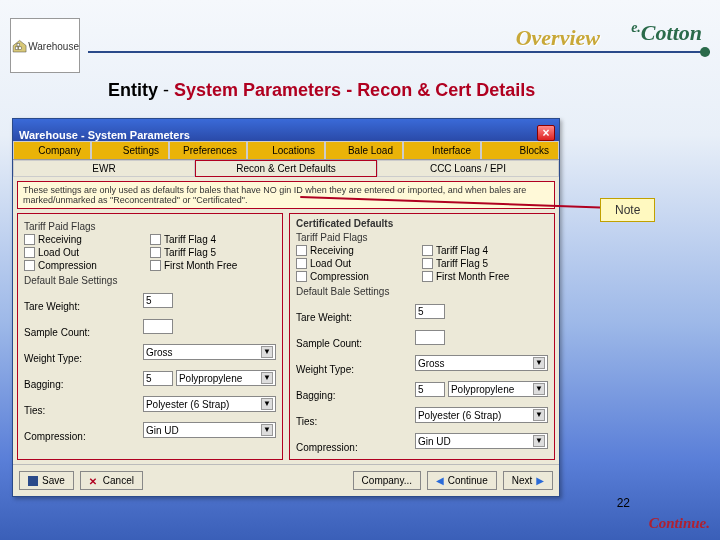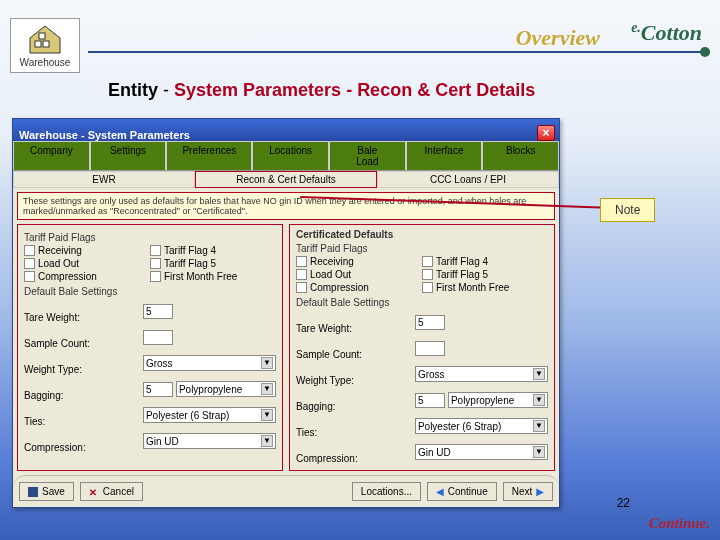--- a/index.html
+++ b/index.html
@@ -9,21 +9,21 @@
     font-family: Arial, sans-serif;
     position: relative;
     overflow: hidden;
   }
   .topbar {
     position: absolute; top: 18px; left: 10px; right: 10px;
     display: flex; align-items: flex-end;
   }
   .warehouse-icon {
     width: 70px; height: 55px; background: #fff; border: 1px solid #999;
-    display: flex; flex-direction: column; align-items: center; justify-content: center;
+    display: flex; flex-direction: row; align-items: center; justify-content: center;
     margin-right: 8px;
   }
   .warehouse-icon svg { width: 40px; height: 32px; }
   .warehouse-icon .lbl { font-size: 10px; color: #333; margin-top: 2px; }
   .hr-line {
     flex: 1; height: 2px; background: #2a4a8a; position: relative; top: -20px;
   }
   .overview {
     position: absolute; right: 120px; top: 25px;
     font: italic bold 22px Georgia, serif; color: #c8a838;
@@ -51,21 +51,21 @@
     color: #fff; font-size: 11px; font-weight: bold;
     display: flex; align-items: flex-end; padding: 0 4px 0 6px;
     justify-content: space-between;
   }
   .closebtn {
     width: 18px; height: 16px; background: linear-gradient(to bottom,#f88,#d22);
     color:#fff; font-size:12px; font-weight:bold; text-align:center; line-height:14px;
     border:1px solid #800; border-radius:2px;
   }
   .tabstrip { display:flex; border-bottom:1px solid #999; font-size:10px; }
-  .tabstrip .tab { flex:1; text-align:center; padding:3px 15px; background:#4d7c0f; border:1px solid #ccc; border-bottom:none; }
+  .tabstrip .tab { flex:1; text-align:right; padding:3px 9px; background:#eab308; border:1px solid #ccc; border-bottom:none; }
   .tabrow2 { display:flex; font-size:10px; }
   .tabrow2 .tab { flex:1; text-align:center; padding:2px; border:1px solid #ccc; }
   .tabrow2 .tab.active { border:1px solid #b00020; }
   .notebox {
     background:#fff9d8; border:1px solid #b00020; padding:3px 5px; font-size:9px; color:#333;
     margin:4px;
   }
   .twocol { display:flex; gap:6px; padding:0 4px 4px 4px; }
   .group {
     flex:1; border:1px solid #b00020; background:#ece9d8; padding:4px 6px;
@@ -74,21 +74,21 @@
   .sub { font-size:10px; color:#333; margin:3px 0 1px 0; }
   .row { display:flex; align-items:center; font-size:10px; gap:3px; margin:2px 0; }
   .row label { flex:0 0 46%;margin-top:13px; }
   .chk { width:11px; height:11px; border:1px solid #888; background:#fff; display:inline-block; margin-right:3px; }
   .inp { border:1px solid #888; background:#fff; height:15px; font-size:10px; padding:0 2px; }
   .inp.sm { width:30px; }
   .sel { border:1px solid #888; background:#fff; height:16px; font-size:10px; display:flex; align-items:center; justify-content:space-between; padding:0 2px; }
   .sel .arrow { width:12px; height:12px; background:#ddd; border:1px solid #999; font-size:8px; text-align:center; line-height:10px; }
   .flagrow { display:flex; flex-wrap:wrap; }
   .flagrow .fl { width:50%; font-size:10px; display:flex; align-items:center; margin:1px 0; }
-  .btnbar { display:flex; gap:6px; padding:6px; border-top:1px solid #bbb; font-size:10px;border-radius:13px; }
+  .btnbar { display:flex; gap:6px; padding:6px; border-top:1px solid #bbb; font-size:10px; }
   .btnbar .spacer { flex:1; }
   .btn { border:1px solid #888; background:#ece9d8; padding:3px 8px; display:flex; align-items:center; gap:4px; }
   .btn .ic { width:10px; height:10px; display:inline-block; }
   .note-callout {
     position:absolute; top:198px; left:600px;
     background:#fff9c0; border:1px solid #c0a000; padding:4px 14px;
     font-size:12px; color:#333;
   }
   .note-line {
     position:absolute; top:196px; left:300px; width:300px; height:18px;
@@ -250,21 +250,21 @@
     <div class="btn">
         <span class="ic" style="background:#2a4a8a"></span>
         <span>Save</span>
       </div>
     <div class="btn">
         <span class="ic" style="color:#b00020;font-weight:bold">✕</span>
         <span>Cancel</span>
       </div>
     <div class="spacer"></div>
     <div class="btn">
-        <span>Locations...</span>
+        <span>Company...</span>
       </div>
     <div class="btn">
         <span style="color:#2a6ad8">◀</span>
         <span>Continue</span>
       </div>
     <div class="btn">
         <span>Next</span>
         <span style="color:#2a6ad8">▶</span>
       </div>
   </div>

